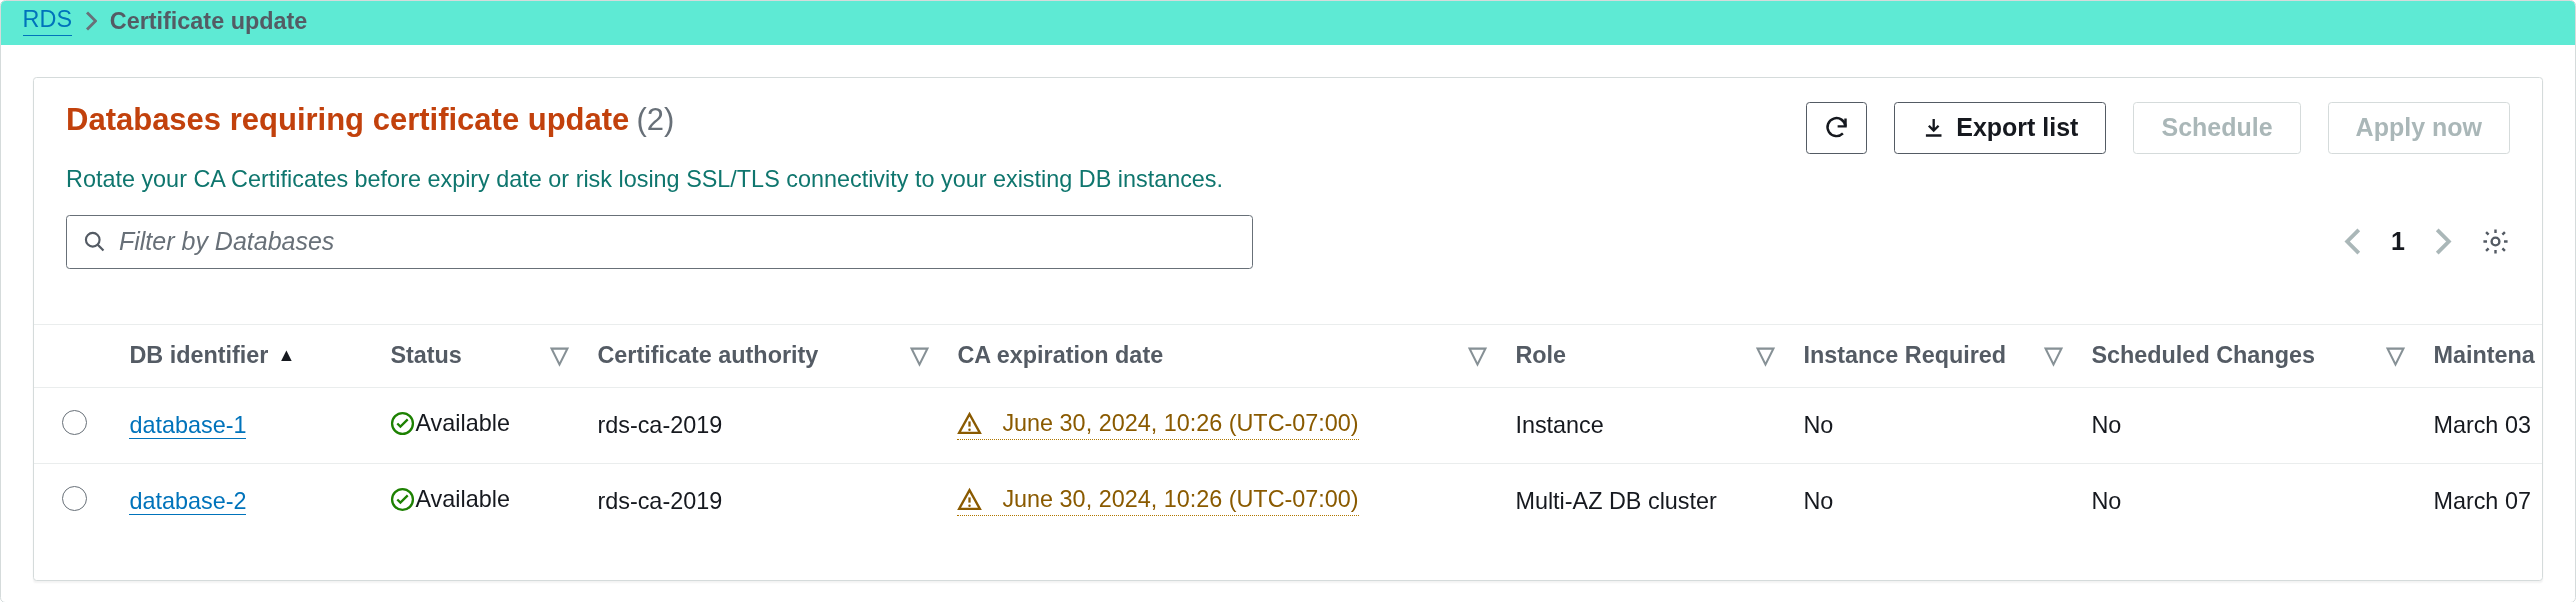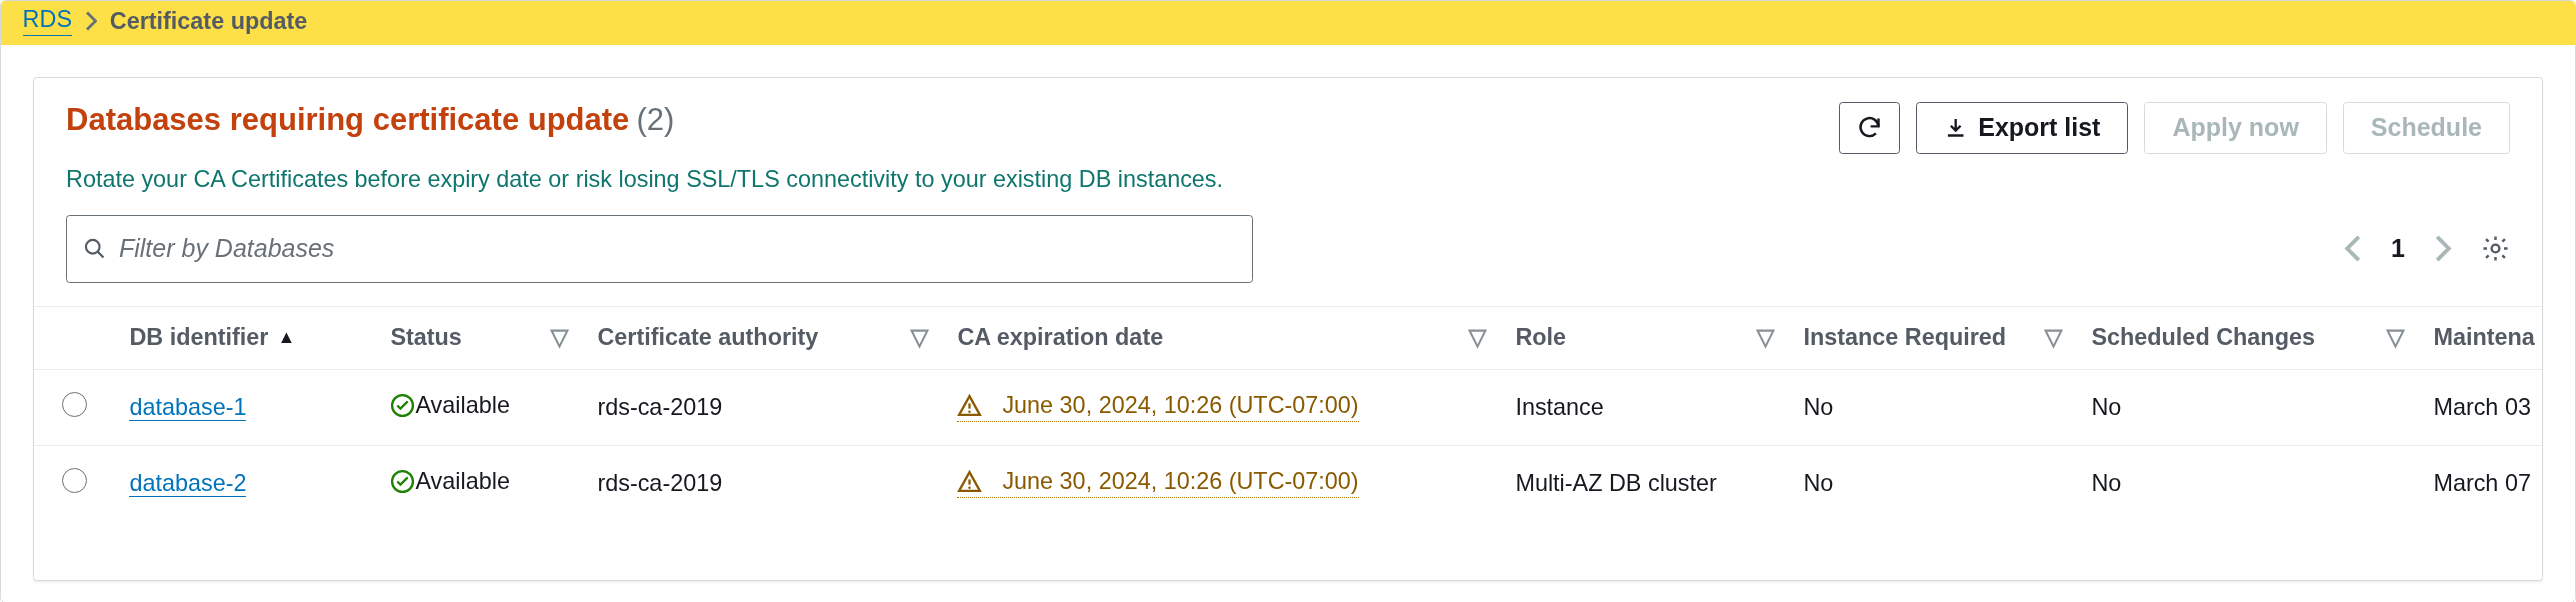--- a/index.html
+++ b/index.html
@@ -14,21 +14,21 @@
     border-radius: 5.4px;
     width: 2576px;
     height: 603px;
     overflow: hidden;
     position: relative;
   }
   .breadcrumb {
     display: flex;
     align-items: center;
     padding: 5.4px 21.6px 9px 21.6px;
-    background: #fde047;
+    background: #5eead4;
     font-size: 23.4px;
     gap: 12.6px;
   }
   .breadcrumb a {
     color: #0073bb;
     text-decoration: none;
     border-bottom: 1.8px solid #0073bb;
     padding-bottom: 1.8px;
   }
   .breadcrumb .chevron {
@@ -69,21 +69,21 @@
     font-weight: 400;
     color: #687078;
   }
   .subtitle {
     font-size: 23.4px;
     color: #0f766e;
     padding: 3.6px 32px 0 32px;
   }
   .actions {
     display: flex;
-    gap: 16px;
+    gap: 27px;
   }
   .btn {
     display: inline-flex;
     align-items: center;
     gap: 10.8px;
     background: #fff;
     border: 1.8px solid #545b64;
     border-radius: 3.6px;
     padding: 9px 27px;
     font-size: 25px;
@@ -103,21 +103,21 @@
     align-items: center;
     justify-content: space-between;
     padding: 21.6px 32px 23.4px 32px;
   }
   .search-box {
     display: flex;
     align-items: center;
     border: 1.8px solid #687078;
     border-radius: 3.6px;
     width: 1187px;
-    height: 68px;
+    height: 54px;
     padding: 0 16px;
     gap: 12.6px;
   }
   .search-box input {
     border: none;
     outline: none;
     flex: 1;
     font-size: 25px;
     font-style: italic;
     color: #687078;
@@ -127,20 +127,21 @@
   .pagination {
     display: flex;
     align-items: center;
     gap: 29px;
   }
   .page-arrow { color: #aab7b8; font-size: 27px; cursor: pointer; }
   .page-num { font-weight: 700; font-size: 25px; }
   .gear { color: #545b64; cursor: pointer; }
   .table-wrap {
     overflow-x: hidden;
+    margin-top: 32px;
   }
   table {
     border-collapse: collapse;
     width: 100%;
     table-layout: fixed;
   }
   thead th {
     text-align: left;
     font-weight: 700;
     font-size: 23.4px;
@@ -232,24 +233,24 @@
         </button>
         <button class="btn">
           <span>
             <svg width="23.4" height="23.4" viewBox="0 0 24 24">
                 <path d="M12 3v12M7 10l5 5 5-5M4 20h16" fill="none" stroke="#16191f" stroke-width="2.4"></path>
               </svg>
           </span>
           <span>Export list</span>
         </button>
         <button class="btn" disabled="">
-          <span>Apply now</span>
+          <span>Schedule</span>
         </button>
         <button class="btn" disabled="">
-          <span>Schedule</span>
+          <span>Apply now</span>
         </button>
       </div>
     </div>
     <div class="subtitle">Rotate your CA Certificates before expiry date or risk losing SSL/TLS connectivity to your existing DB instances.</div>
 
     <div class="toolbar">
       <div class="search-box">
         <span>
           <svg width="23.4" height="23.4" viewBox="0 0 24 24">
               <circle cx="10" cy="10" r="7" fill="none" stroke="#545b64" stroke-width="2.2"></circle>

